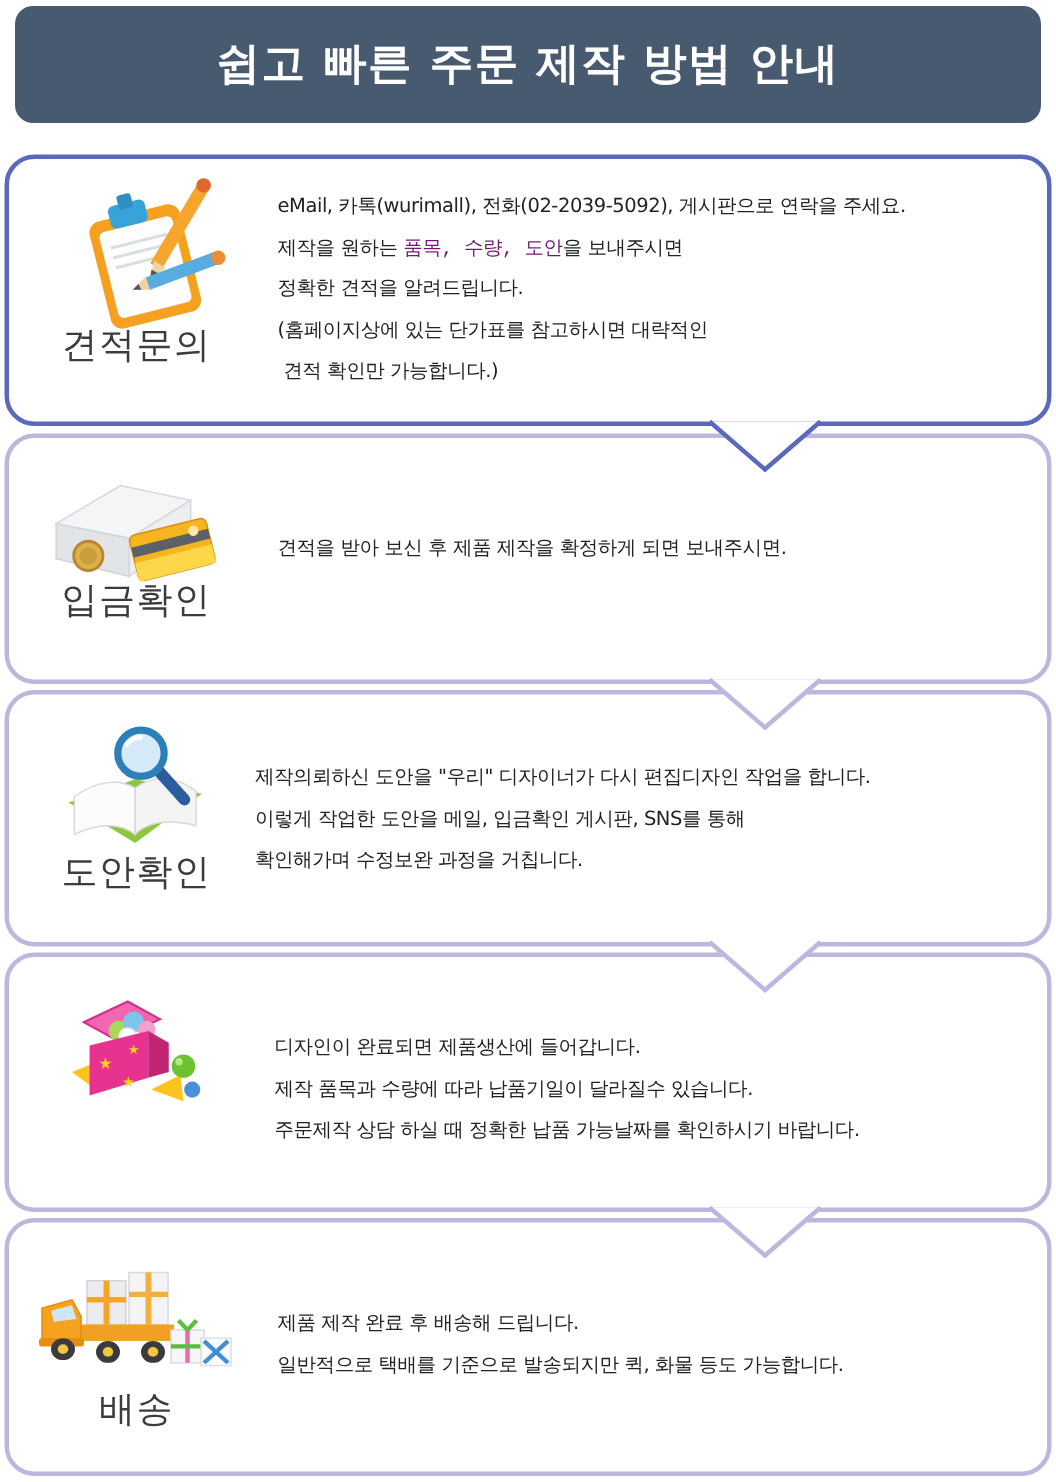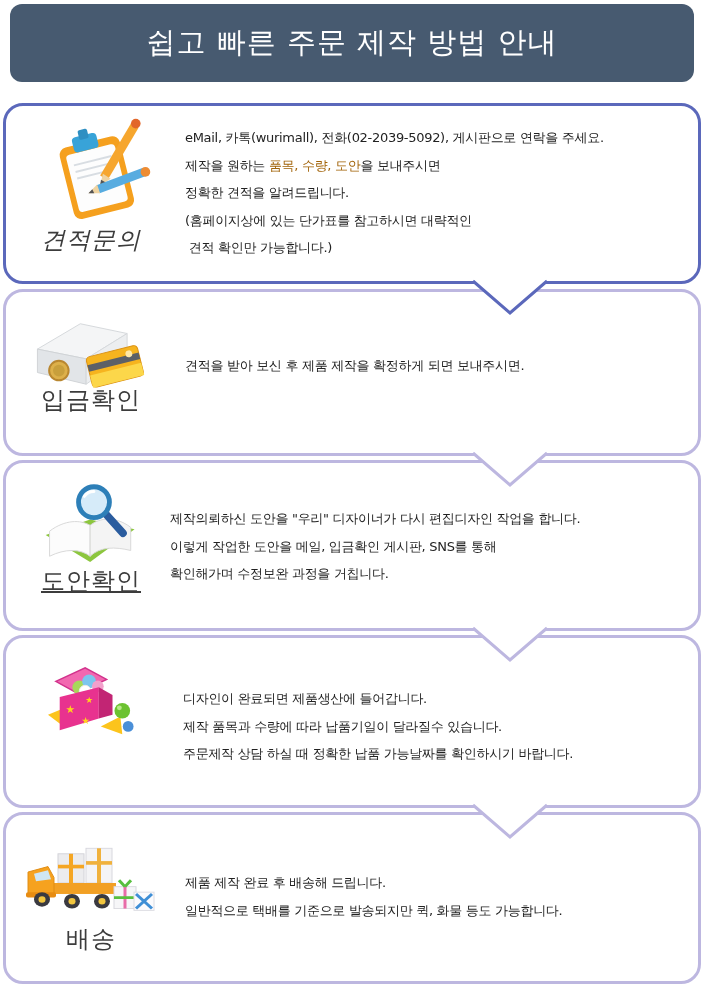--- a/index.html
+++ b/index.html
@@ -6,21 +6,21 @@
   #stage{
     position:relative;width:704px;height:988px;background:#fff;overflow:hidden;
     font-family:"DejaVu Sans","Liberation Sans",sans-serif;
   }
   
   #hdr{
     position:absolute;left:10px;top:4px;width:684px;height:78px;
     background:#475a70;border-radius:12px;
     display:flex;align-items:center;justify-content:center;
   }
-  #hdr .t{color:#ffffff;font-size:29px;font-weight:400;letter-spacing:1px;}
+  #hdr .t{color:#ffffff;font-size:29px;font-weight:700;letter-spacing:1px;}
   
   .box{
     position:absolute;left:3px;width:698px;box-sizing:border-box;
     background:#ffffff;border:3px solid #bdb7e0;border-radius:20px;
   }
   .s1{top:103px;height:181px;border-color:#5b68bb;z-index:50;}
   .s2{top:289px;height:167px;z-index:40;}
   .s3{top:460px;height:171px;z-index:30;}
   .s4{top:635px;height:173px;z-index:20;}
   .s5{top:812px;height:172px;z-index:10;}
@@ -34,37 +34,37 @@
   .s1 .icon-wrap{left:30px;top:6px;width:130px;height:114px;}
   .s2 .icon-wrap{left:22px;top:22px;width:130px;height:78px;}
   .s3 .icon-wrap{left:30px;top:16px;width:115px;height:85px;}
   .s4 .icon-wrap{left:35px;top:18px;width:100px;height:88px;}
   .s5 .icon-wrap{left:16px;top:26px;width:135px;height:84px;}
   
   .label{
     position:absolute;left:10px;width:150px;text-align:center;
     font-size:24px;color:#3c3c3c;letter-spacing:1px;
   }
-  .s1 .label{top:118px;font-style:italic;}
+  .s1 .label{top:108px;}
   .s2 .label{top:92px;text-align:center;}
-  .s3 .label{top:102px;text-decoration:underline;}
+  .s3 .label{top:102px;}
   .s4 .label{top:106px;}
   .s5 .label{top:108px;}
   
   .lines{position:absolute;width:530px;}
   .s1 .lines{left:179px;top:18px;}
   .s2 .lines{left:179px;top:60px;}
   .s3 .lines{left:164px;top:42px;}
   .s4 .lines{left:177px;top:47px;}
   .s5 .lines{left:179px;top:54px;}
   .tline{
     height:27.5px;line-height:27.5px;white-space:pre;
     font-size:13px;color:#222222;letter-spacing:-0.3px;
   }
-  .tline .hl{color:#a16207;}
+  .tline .hl{color:#701a75;font-family:Liberation Mono, monospace;}
 </style>
 </head>
 <body>
 
 <div id="stage">
 
   <div id="hdr">
     <span class="t">쉽고 빠른 주문 제작 방법 안내</span>
   </div>
 

